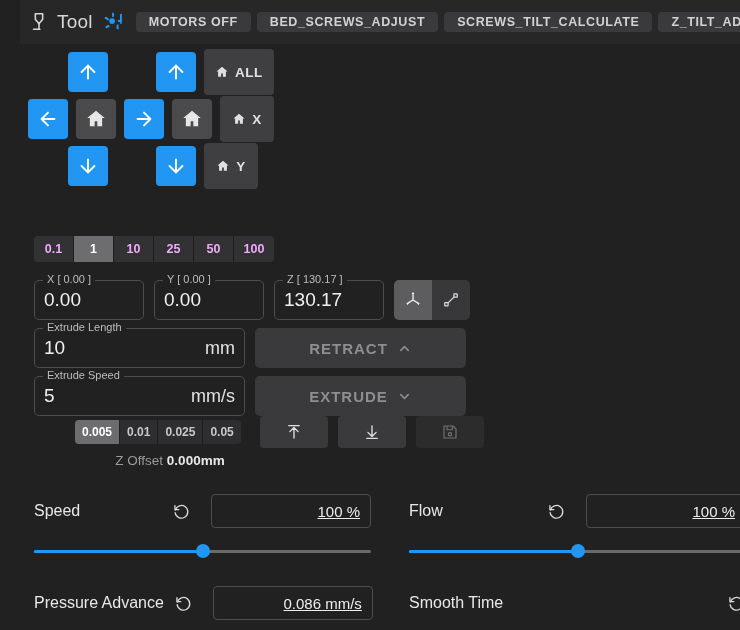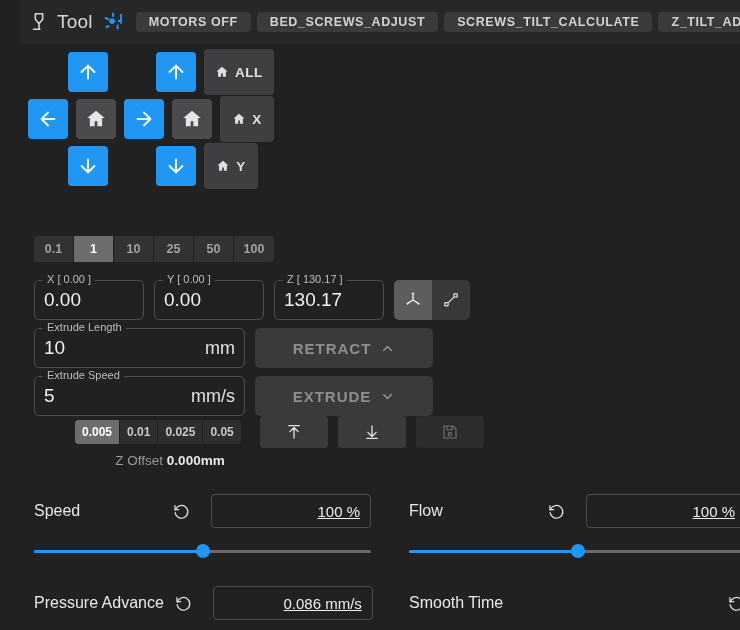--- a/index.html
+++ b/index.html
@@ -52,21 +52,21 @@
   }
   .home-btn svg { width: 14px; height: 14px; }
 
   
   .steps {
     position: absolute; left: 14px; top: 192px; display: flex;
     background: #323234; border-radius: 4px; overflow: hidden; height: 26px;
   }
   .step {
     min-width: 40px; padding: 0 9px; display: flex; align-items: center; justify-content: center;
-    font-size: 12.5px; font-weight: bold; color: #a3a3a3; cursor: pointer;
+    font-size: 12.5px; font-weight: bold; color: #f0abfc; cursor: pointer;
     border-right: 1px solid #1e1e1e;
   }
   .step:last-child { border-right: none; }
   .step.active { background: #6d6d70; color: #fff; }
 
   
   .fields { position: absolute; left: 14px; top: 236px; }
   .field-row { display: flex; gap: 10px; margin-bottom: 8px; align-items: flex-start; }
   .tf {
     position: relative; border: 1px solid #4d4d4f; border-radius: 5px;
@@ -84,21 +84,21 @@
 
   .toggle-pair { display: flex; border-radius: 5px; overflow: hidden; height: 40px; }
   .toggle-pair button {
     width: 38px; border: none; cursor: pointer; display: flex;
     align-items: center; justify-content: center; background: #38383a;
   }
   .toggle-pair button.on { background: #5d5d60; }
   .toggle-pair button svg { width: 20px; height: 20px; }
 
   .big-btn {
-    width: 178px; height: 40px; background: #3a3a3c; border: none; border-radius: 5px;
+    width: 211px; height: 40px; background: #3a3a3c; border: none; border-radius: 5px;
     color: #8e8e90; font-size: 15px; font-weight: bold; letter-spacing: 1px;
     display: flex; align-items: center; justify-content: center; gap: 9px;
     font-family: "Liberation Sans", sans-serif; cursor: default;
   }
   .big-btn svg { width: 15px; height: 15px; }
 
   
   .zoff-row { position: absolute; left: 55px; top: 376px; display: flex; gap: 10px; }
   .zsteps { display: flex; background: #2e2e30; border-radius: 4px; overflow: hidden; height: 24px; }
   .zstep {

